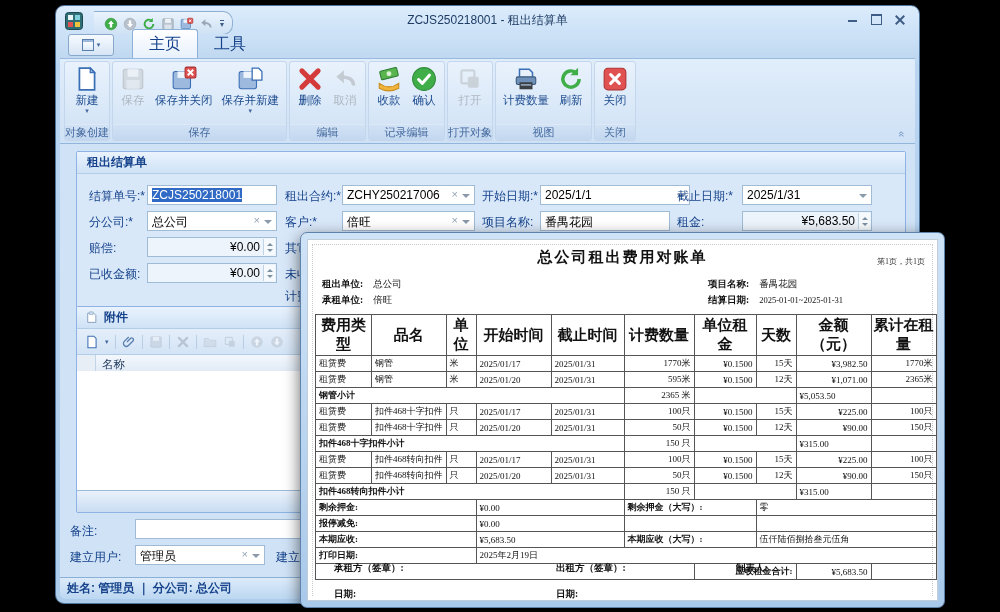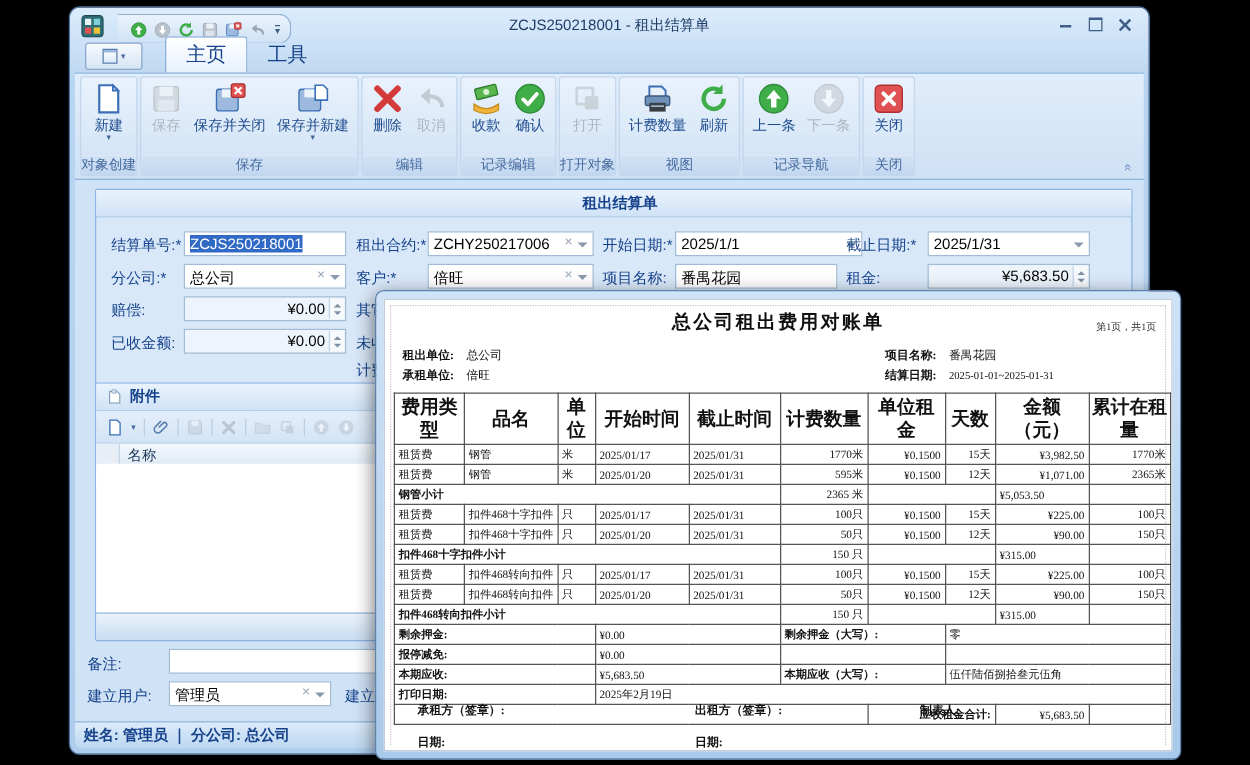--- a/index.html
+++ b/index.html
@@ -45,21 +45,21 @@
   .rbtn svg{width:26px;height:26px;margin-bottom:1px;}
   .rbtn .drop{font-size:7px;line-height:6px;color:#44699e;}
   .rbtn.dis{opacity:.48;filter:grayscale(.8);color:#6f7f92;}
   .rcap{height:15px;line-height:15px;text-align:center;font-size:11px;color:#44699e;
         background:linear-gradient(#d2e2f5,#c2d7ef);border-top:1px solid #dde9f7;border-radius:0 0 3px 3px;}
   .chev{position:absolute;right:10px;bottom:3px;font-size:11px;color:#6f94c4;transform:rotate(90deg);}
   
   .wbody{position:absolute;left:4px;right:4px;top:138px;bottom:26px;background:#cfe2f6;}
   .sec{position:absolute;border:1px solid #8db2e3;background:#d9e8f9;border-radius:2px;}
   .sechdr{height:21px;line-height:21px;padding-left:10px;font-size:12px;font-weight:bold;color:#15428b;
-          background:linear-gradient(#eaf3fd,#cfe2f6);border-bottom:1px solid #b3cde8;text-align:center;}
+          background:linear-gradient(#eaf3fd,#cfe2f6);border-bottom:1px solid #b3cde8;}
   .sec1{left:16px;top:7px;width:828px;height:155px;}
   .flabel{position:absolute;font-size:12px;color:#15428b;white-space:nowrap;}
   .inp{position:absolute;height:20px;background:#fff;border:1px solid #a0bbd6;font-size:12px;color:#000;
        padding:2px 4px;box-sizing:border-box;white-space:nowrap;overflow:hidden;}
   .inp .selspan{background:#316ac5;color:#fff;}
   .combo{padding-right:30px;}
   .cx{position:absolute;right:16px;top:2px;font-size:11px;color:#95a4b5;}
   .ca{position:absolute;right:4px;top:8px;width:0;height:0;border:4px solid transparent;border-top-color:#8a9aab;}
   .money{background:#eef4fb;text-align:right;padding-right:16px;}
   .spin{position:absolute;right:1px;top:1px;bottom:1px;width:11px;border-left:1px solid #bfd3e6;
@@ -288,39 +288,20 @@
           <svg viewBox="0 0 24 24">
               <path d="M19.5 12 a7.5 7.5 0 1 1 -2.3-5.4" fill="none" stroke="#3fae49" stroke-width="3.2"></path>
               <path d="M18.5 1.5 v7 h-7 z" fill="#3fae49"></path>
             </svg>
           <span>刷新</span>
         </div>
       </div>
       <div class="rcap">视图</div>
     </div>
 
-    <div class="rgroup">
-      <div class="rbtns">
-        <div class="rbtn">
-          <svg viewBox="0 0 24 24">
-              <circle cx="12" cy="12" r="10.5" fill="#3fae49" stroke="#2e8b38"></circle>
-              <path d="M12 5.5 L17.5 12 H14 V18.5 H10 V12 H6.5 z" fill="#fff"></path>
-            </svg>
-          <span>上一条</span>
-        </div>
-        <div class="rbtn dis">
-          <svg viewBox="0 0 24 24">
-              <circle cx="12" cy="12" r="10.5" fill="#b9c2cc" stroke="#98a3ae"></circle>
-              <path d="M12 18.5 L6.5 12 H10 V5.5 H14 V12 H17.5 z" fill="#fff"></path>
-            </svg>
-          <span>下一条</span>
-        </div>
-      </div>
-      <div class="rcap">记录导航</div>
-    </div>
 
     <div class="rgroup">
       <div class="rbtns">
         <div class="rbtn">
           <svg viewBox="0 0 24 24">
               <rect x="2" y="2" width="20" height="20" rx="3.5" fill="#e05252" stroke="#b03030"></rect>
               <path d="M8 8 L16 16 M16 8 L8 16" stroke="#fff" stroke-width="2.8" stroke-linecap="round"></path>
             </svg>
           <span>关闭</span>
         </div>

